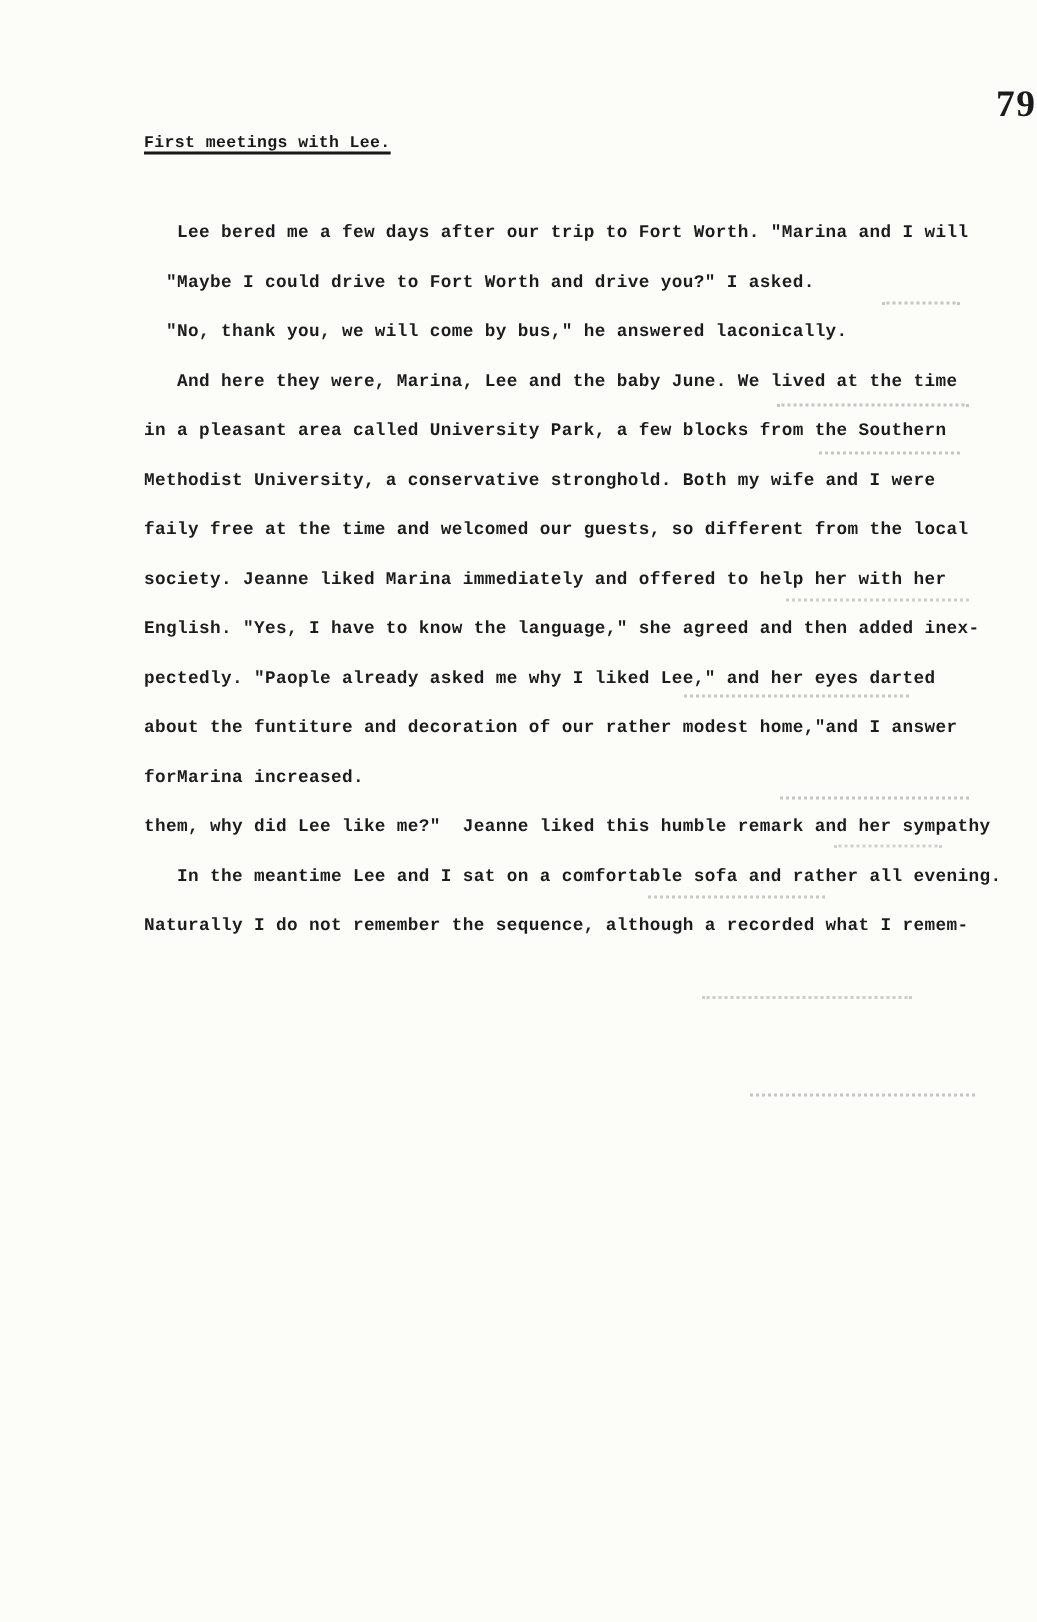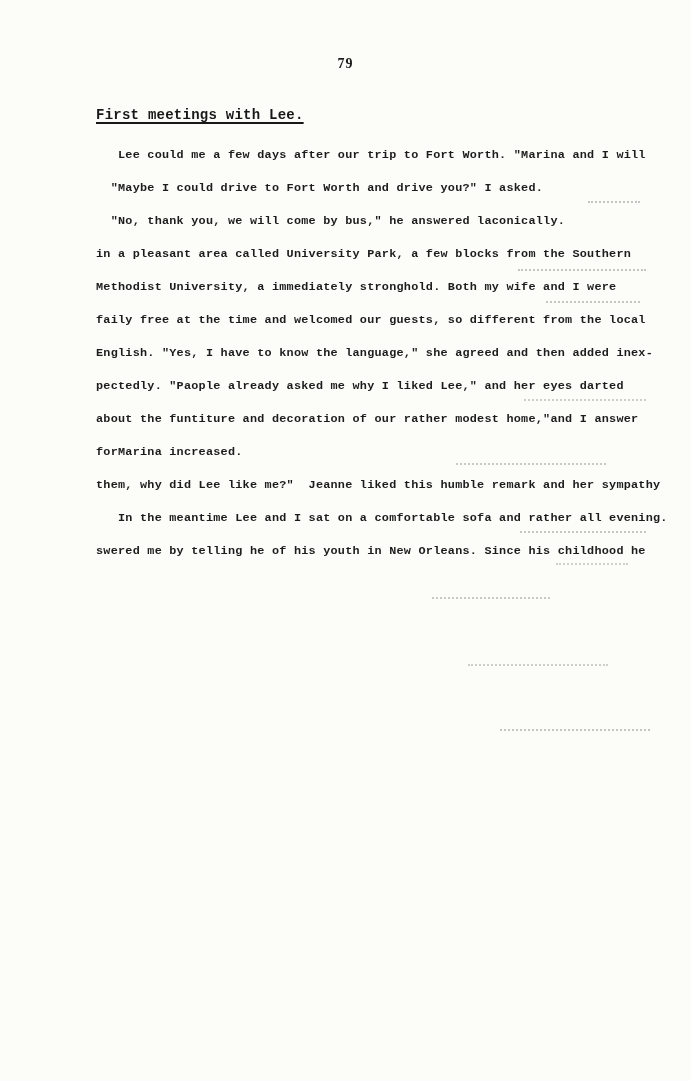--- a/index.html
+++ b/index.html
@@ -12,32 +12,32 @@
     position: relative;
     background: #fcfcf9;
     overflow: hidden;
     font-family: "Liberation Mono", "DejaVu Sans Mono", monospace;
   }
   .page-number {
     position: absolute;
     top: 56px;
     left: 0;
     width: 691px;
-    text-align: center;
+    text-align: right;
     font-family: "Liberation Serif", "DejaVu Serif", serif;
-    font-size: 14px;
+    font-size: 25px;
     font-weight: 600;
     color: #1b1b1b;
     letter-spacing: 1px;
   }
   .heading {
     position: absolute;
     left: 96px;
-    top: 107px;
-    font-size: 14px;
+    top: 90px;
+    font-size: 11px;
     font-weight: 700;
     color: #181818;
     white-space: pre;
     text-decoration: underline;
     text-underline-offset: 3px;
     text-decoration-thickness: 1.5px;
     letter-spacing: 0.25px;
     text-align: right;
   }
   .text-block {
@@ -75,33 +75,35 @@
 </head>
 <body>
 
 <div class="page">
 
   <div class="page-number">79</div>
 
   <div class="heading">First meetings with Lee.</div>
 
   <div class="text-block">
-    <div class="text-line">   Lee could me a few days after our trip to Fort Worth. "Marina and I will</div>
+    <div class="text-line">   Lee bered me a few days after our trip to Fort Worth. "Marina and I will</div>
     <div class="text-line">  "Maybe I could drive to Fort Worth and drive you?" I asked.</div>
     <div class="text-line">  "No, thank you, we will come by bus," he answered laconically.</div>
+    <div class="text-line">   And here they were, Marina, Lee and the baby June. We lived at the time</div>
     <div class="text-line">in a pleasant area called University Park, a few blocks from the Southern</div>
-    <div class="text-line">Methodist University, a immediately stronghold. Both my wife and I were</div>
+    <div class="text-line">Methodist University, a conservative stronghold. Both my wife and I were</div>
     <div class="text-line">faily free at the time and welcomed our guests, so different from the local</div>
+    <div class="text-line">society. Jeanne liked Marina immediately and offered to help her with her</div>
     <div class="text-line">English. "Yes, I have to know the language," she agreed and then added inex-</div>
     <div class="text-line">pectedly. "Paople already asked me why I liked Lee," and her eyes darted</div>
     <div class="text-line">about the funtiture and decoration of our rather modest home,"and I answer</div>
     <div class="text-line">forMarina increased.</div>
     <div class="text-line">them, why did Lee like me?"  Jeanne liked this humble remark and her sympathy</div>
     <div class="text-line">   In the meantime Lee and I sat on a comfortable sofa and rather all evening.</div>
-    <div class="text-line">swered me by telling he of his youth in New Orleans. Since his childhood he</div>
+    <div class="text-line">Naturally I do not remember the sequence, although a recorded what I remem-</div>
   </div>
 
   <div class="noise n1"></div>
   <div class="noise n2"></div>
   <div class="noise n3"></div>
   <div class="noise n4"></div>
   <div class="noise n5"></div>
   <div class="noise n6"></div>
   <div class="noise n7"></div>
   <div class="noise n8"></div>

